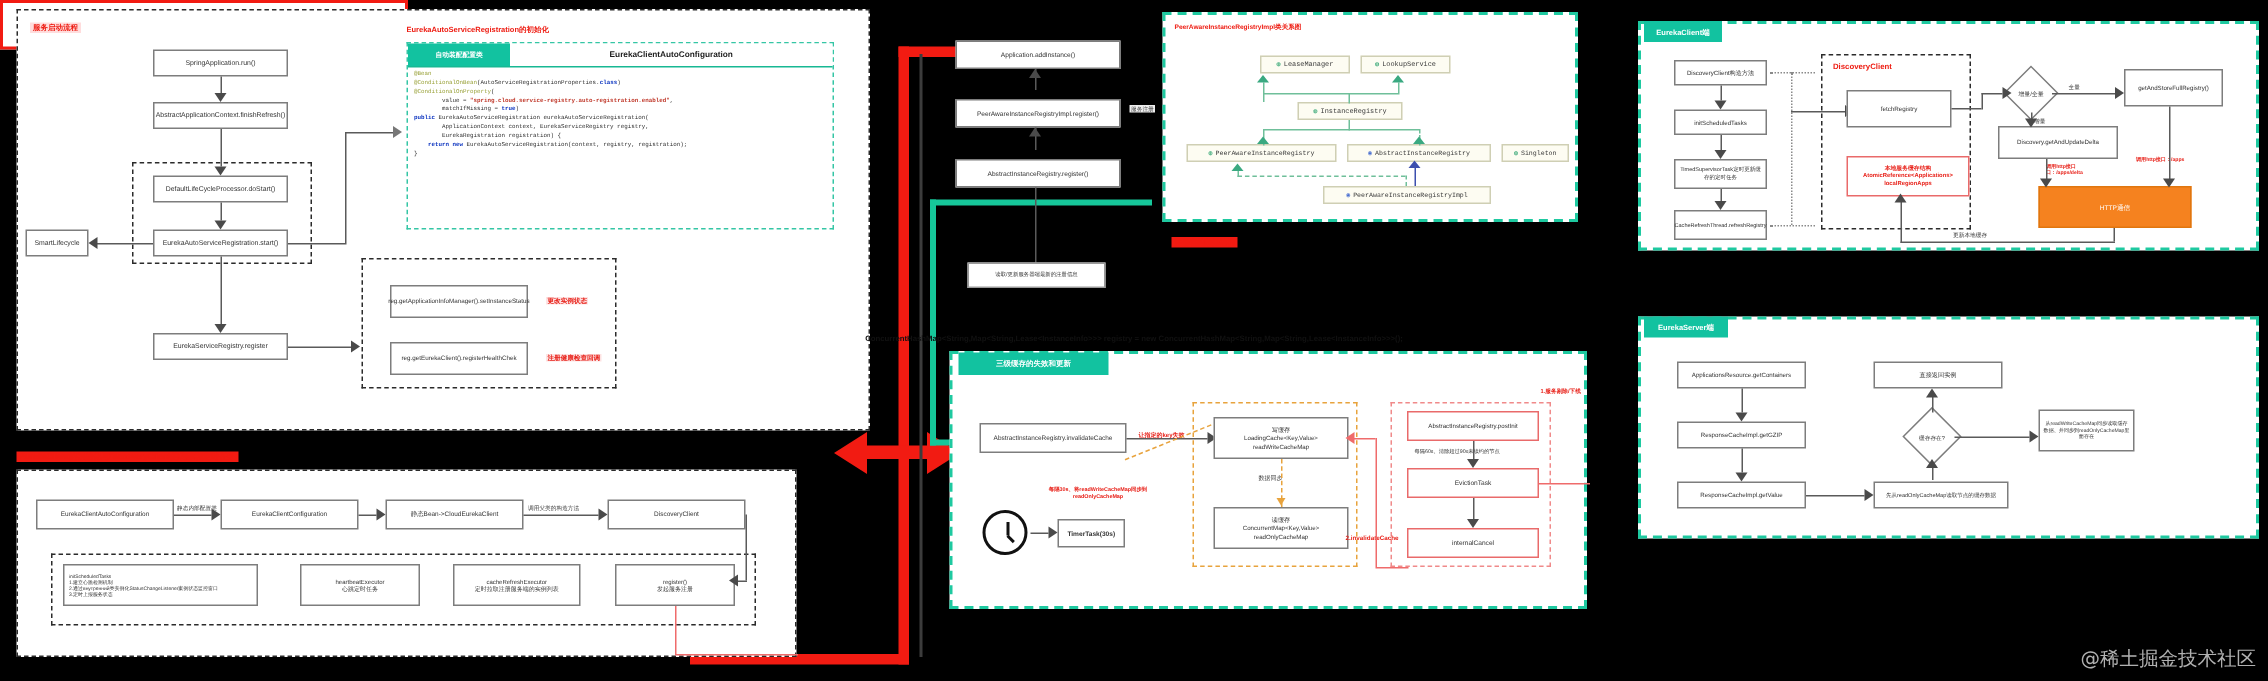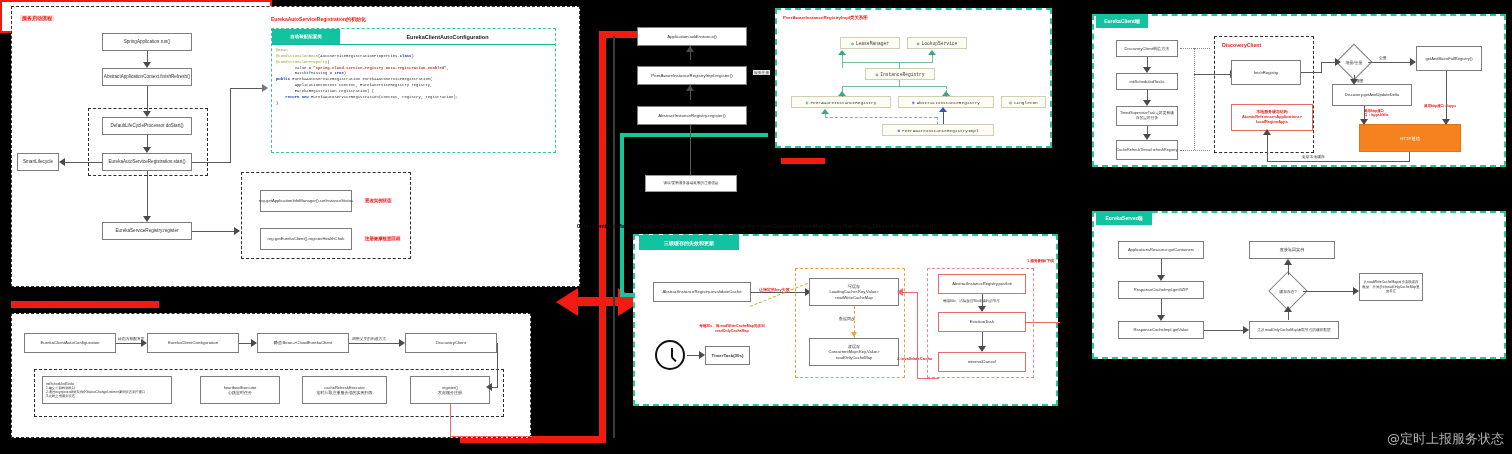--- a/index.html
+++ b/index.html
@@ -452,14 +452,14 @@
     <div class="ln v" style="left:194px;top:48px;height:14px;"></div>
     <div class="arw u" style="left:190px;top:46px;"></div>
 
     <div class="box" style="left:265px;top:60px;width:64px;height:28px;font-size:3.4px;">
       <span style="white-space:normal;line-height:1.35;">从readWriteCacheMap同步读取缓存数据、并同步到readOnlyCacheMap里面存在</span>
     </div>
     <div class="ln h" style="left:209px;top:78px;width:50px;"></div>
     <div class="arw r" style="left:259px;top:74px;"></div>
   </div>
 
-  <div class="wm">@定时上报服务状态</div>
+  <div class="wm">@稀土掘金技术社区</div>
 </div>
 
 </body></html>

